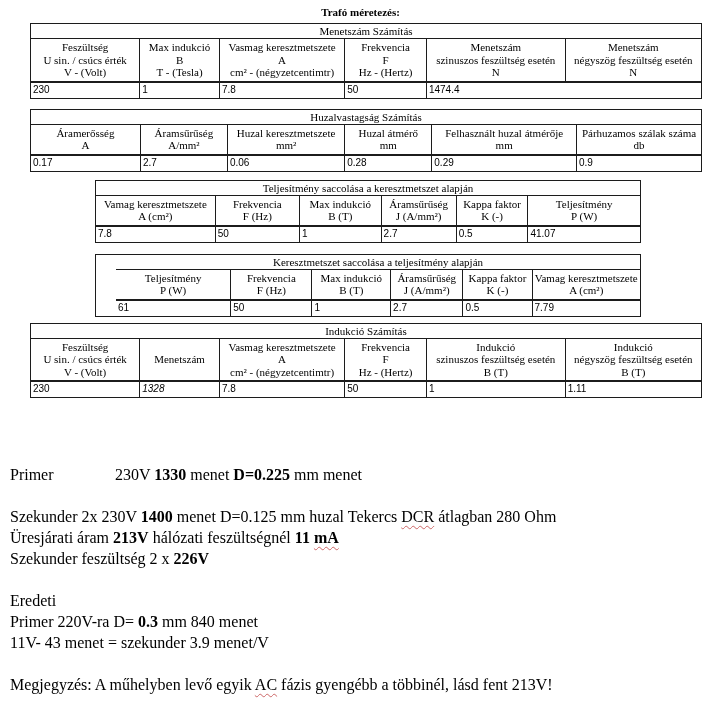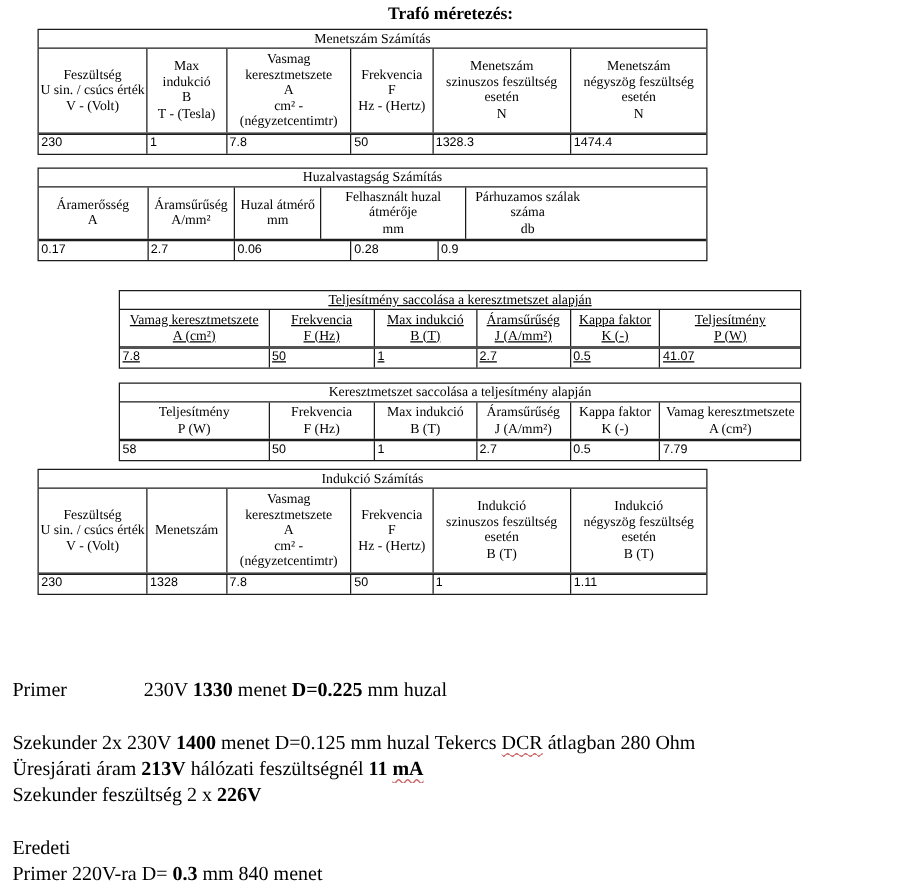--- a/index.html
+++ b/index.html
@@ -7,36 +7,36 @@
     width:721px; height:712px;
     font-family:"Liberation Serif", serif;
     color:#000;
     overflow:hidden;
   }
   .page { position:relative; width:721px; height:712px; }
 
   .doc-title {
     text-align:center;
     font-weight:bold;
-    font-size:14px;
+    font-size:11px;
     line-height:16px;
     padding-top:4px;
   }
 
   .tbl {
     box-sizing:border-box;
     border:1px solid #1c1c1c;
     background:#fff;
   }
-  .tbl-wide   { margin-left:30px; width:536px; }
+  .tbl-wide   { margin-left:30px; width:672px; }
   .tbl-narrow { margin-left:95px; width:546px; }
   #table-0 { margin-top:3px; }
   #table-1 { margin-top:10px; }
-  #table-2 { margin-top:23px;text-decoration:underline; }
-  #table-3 { margin-top:11px; }
+  #table-2 { margin-top:8px; }
+  #table-3 { margin-top:11px;padding-left:20px; }
   #table-4 { margin-top:6px; }
 
   .tbl-caption {
     text-align:center;
     font-size:11px;
     line-height:14px;
     border-bottom:1px solid #1c1c1c;
   }
   .tbl-row { display:flex; }
   .tbl-head { border-bottom:1px solid #1c1c1c; }
@@ -121,53 +121,57 @@
           <div>Menetszám</div>
           <div>négyszög feszültség esetén</div>
           <div>N</div>
         </div>
       </div>
       <div class="tbl-row val-row">
         <div class="tbl-cell val-cell" style="width: 16.3%;">230</div>
         <div class="tbl-cell val-cell" style="width: 11.9%;">1</div>
         <div class="tbl-cell val-cell" style="width: 18.7%;">7.8</div>
         <div class="tbl-cell val-cell" style="width: 12.2%;">50</div>
-        <div class="tbl-cell val-cell" style="width: 20.7%;">1328.3</div>
         <div class="tbl-cell val-cell" style="width: 20.2%;">1474.4</div>
       </div>
     </div>
   <div id="table-1" class="tbl tbl-wide">
       <div class="tbl-caption">Huzalvastagság Számítás</div>
       <div class="tbl-row tbl-head">
         <div class="tbl-cell head-cell" style="width: 16.4%;">
           <div>Áramerősség</div>
           <div>A</div>
         </div>
         <div class="tbl-cell head-cell" style="width: 13%;">
           <div>Áramsűrűség</div>
           <div>A/mm²</div>
+        </div>
+        <div class="tbl-cell head-cell" style="width: 17.5%;">
+          <div>Huzal keresztmetszete</div>
+          <div>mm²</div>
         </div>
         <div class="tbl-cell head-cell" style="width: 13%;">
           <div>Huzal átmérő</div>
           <div>mm</div>
         </div>
         <div class="tbl-cell head-cell" style="width: 21.6%;">
           <div>Felhasznált huzal átmérője</div>
           <div>mm</div>
         </div>
         <div class="tbl-cell head-cell" style="width: 18.5%;">
           <div>Párhuzamos szálak száma</div>
           <div>db</div>
         </div>
       </div>
       <div class="tbl-row val-row">
         <div class="tbl-cell val-cell" style="width: 16.4%;">0.17</div>
         <div class="tbl-cell val-cell" style="width: 13%;">2.7</div>
         <div class="tbl-cell val-cell" style="width: 17.5%;">0.06</div>
         <div class="tbl-cell val-cell" style="width: 13%;">0.28</div>
+        <div class="tbl-cell val-cell" style="width: 21.6%;">0.29</div>
         <div class="tbl-cell val-cell" style="width: 18.5%;">0.9</div>
       </div>
     </div>
   <div id="table-2" class="tbl tbl-narrow">
       <div class="tbl-caption">Teljesítmény saccolása a keresztmetszet alapján</div>
       <div class="tbl-row tbl-head">
         <div class="tbl-cell head-cell" style="width: 22%;">
           <div>Vamag keresztmetszete</div>
           <div>A (cm²)</div>
         </div>
@@ -223,21 +227,21 @@
         <div class="tbl-cell head-cell" style="width: 13.2%;">
           <div>Kappa faktor</div>
           <div>K (-)</div>
         </div>
         <div class="tbl-cell head-cell" style="width: 20.5%;">
           <div>Vamag keresztmetszete</div>
           <div>A (cm²)</div>
         </div>
       </div>
       <div class="tbl-row val-row">
-        <div class="tbl-cell val-cell" style="width: 22%;">58</div>
+        <div class="tbl-cell val-cell" style="width: 22%;">61</div>
         <div class="tbl-cell val-cell" style="width: 15.5%;">50</div>
         <div class="tbl-cell val-cell" style="width: 15%;">1</div>
         <div class="tbl-cell val-cell" style="width: 13.8%;">2.7</div>
         <div class="tbl-cell val-cell" style="width: 13.2%;">0.5</div>
         <div class="tbl-cell val-cell" style="width: 20.5%;">7.79</div>
       </div>
     </div>
   <div id="table-4" class="tbl tbl-wide">
       <div class="tbl-caption">Indukció Számítás</div>
       <div class="tbl-row tbl-head">
@@ -265,31 +269,31 @@
           <div>B (T)</div>
         </div>
         <div class="tbl-cell head-cell" style="width: 20.2%;">
           <div>Indukció</div>
           <div>négyszög feszültség esetén</div>
           <div>B (T)</div>
         </div>
       </div>
       <div class="tbl-row val-row">
         <div class="tbl-cell val-cell" style="width: 16.3%;">230</div>
-        <div class="tbl-cell val-cell" style="width: 11.9%;">1328</div>
+        <div class="tbl-cell val-cell" style="width: 11.9%; font-style: italic;">1328</div>
         <div class="tbl-cell val-cell" style="width: 18.7%;">7.8</div>
         <div class="tbl-cell val-cell" style="width: 12.2%;">50</div>
         <div class="tbl-cell val-cell" style="width: 20.7%;">1</div>
         <div class="tbl-cell val-cell" style="width: 20.2%;">1.11</div>
       </div>
     </div>
 
   <div class="notes">
       <div class="note-line">&nbsp;</div>
-      <div class="note-line"><span class="run-tab">Primer</span><span>230V </span><span class="run-bold">1330</span><span> menet </span><span class="run-bold">D=0.225</span><span> mm huzal</span></div>
+      <div class="note-line"><span class="run-tab">Primer</span><span>230V </span><span class="run-bold">1330</span><span> menet </span><span class="run-bold">D=0.225</span><span> mm menet</span></div>
       <div class="note-line">&nbsp;</div>
       <div class="note-line"><span>Szekunder 2x 230V </span><span class="run-bold">1400</span><span> menet D=0.125 mm huzal Tekercs </span><span class="run-squiggly">DCR</span><span> átlagban 280 Ohm</span></div>
       <div class="note-line"><span>Üresjárati áram </span><span class="run-bold">213V</span><span> hálózati feszültségnél </span><span class="run-bold">11 </span><span class="run-bold run-squiggly">mA</span></div>
       <div class="note-line"><span>Szekunder feszültség 2 x </span><span class="run-bold">226V</span></div>
       <div class="note-line">&nbsp;</div>
       <div class="note-line"><span>Eredeti</span></div>
       <div class="note-line"><span>Primer 220V-ra D= </span><span class="run-bold">0.3</span><span> mm 840 menet</span></div>
       <div class="note-line"><span>11V- 43 menet = szekunder 3.9 menet/V</span></div>
       <div class="note-line">&nbsp;</div>
       <div class="note-line"><span>Megjegyzés: A műhelyben levő egyik </span><span class="run-squiggly">AC</span><span> fázis gyengébb a többinél, lásd fent 213V!</span></div>

